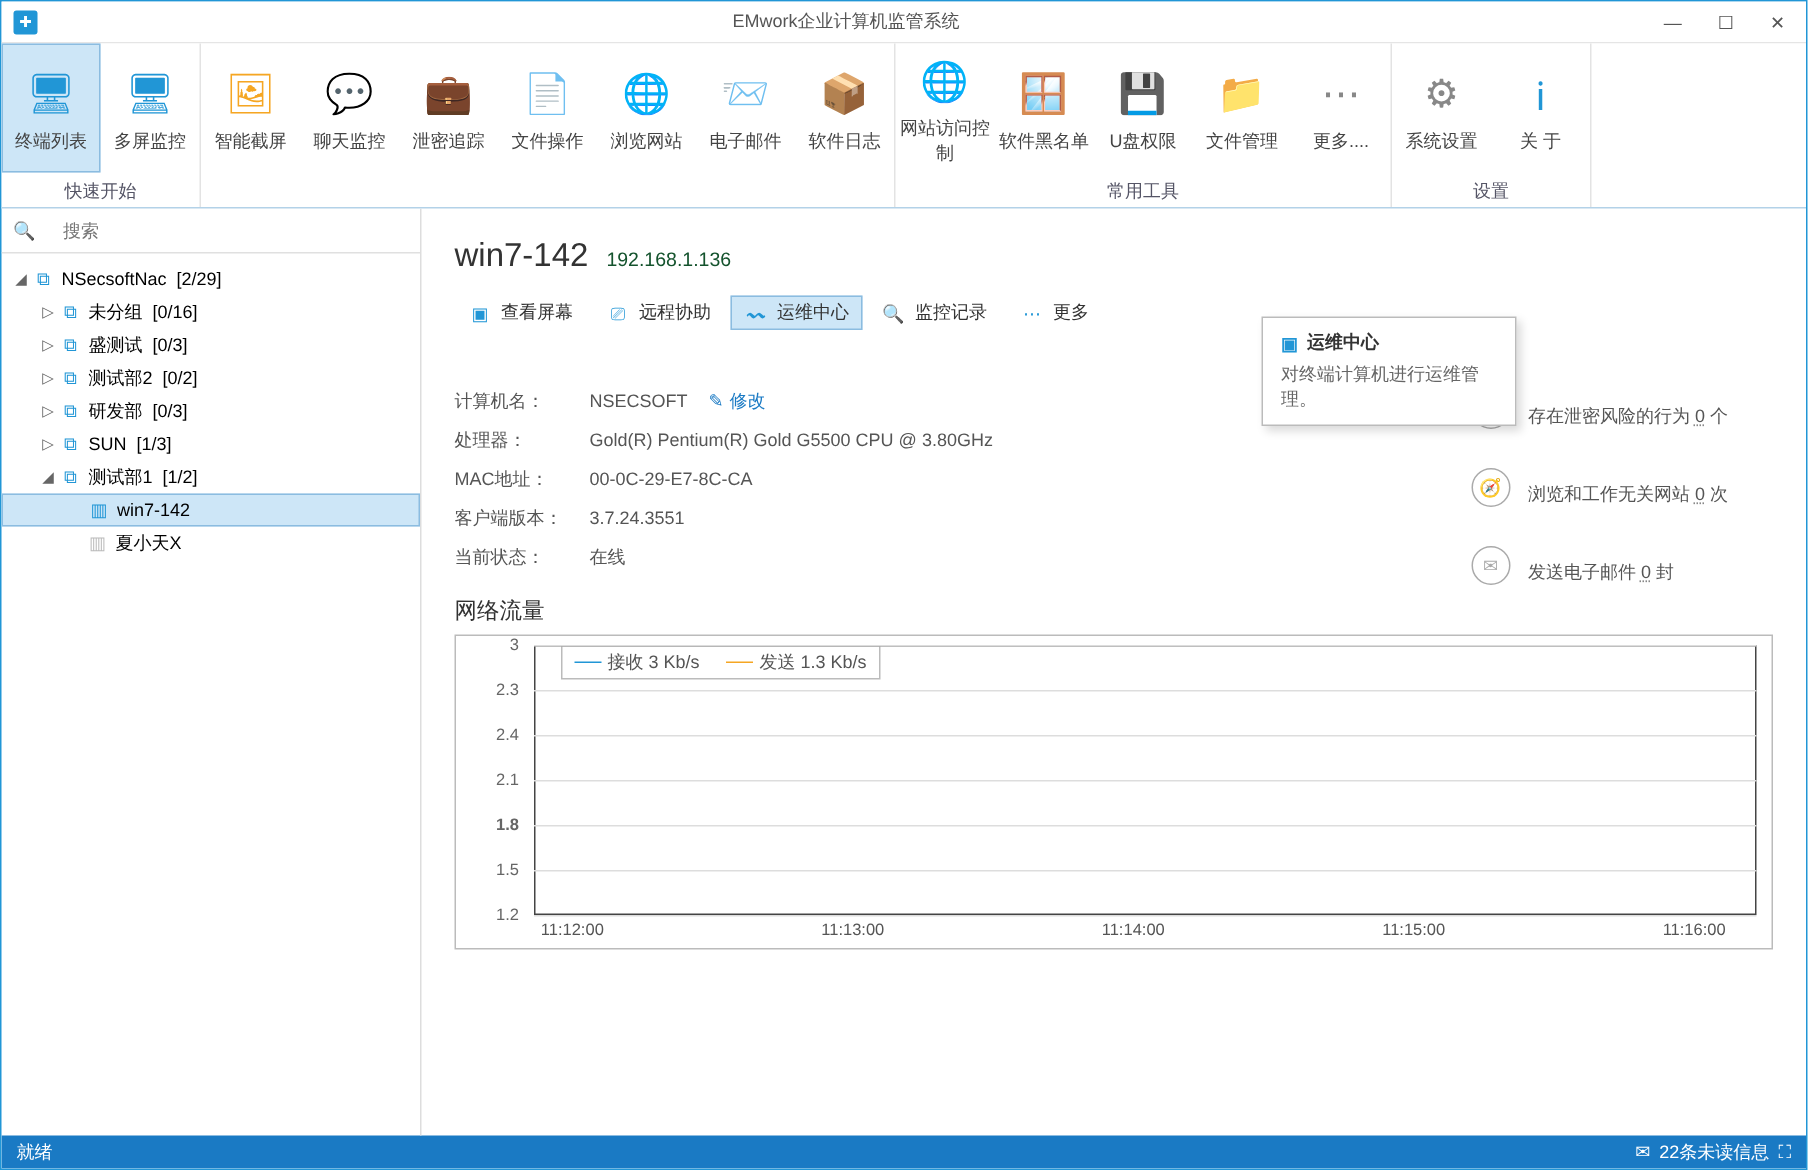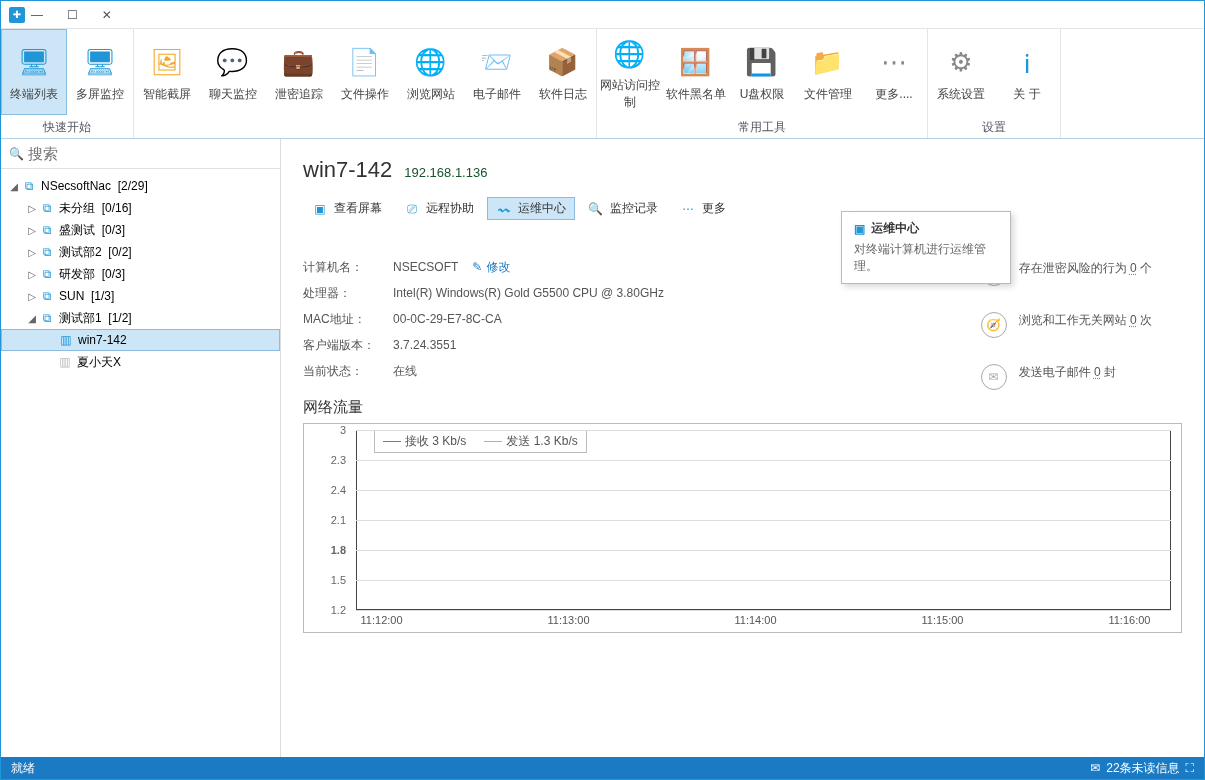--- a/index.html
+++ b/index.html
@@ -13,21 +13,21 @@
 .ribbon-group { display:flex; flex-direction:column; align-items:center; border-right:1px solid #e3e3e3; }
 .ribbon-group-items { display:flex; flex:1; }
 .ribbon-item { display:flex; flex-direction:column; align-items:center; justify-content:center; width:66px; height:86px; cursor:pointer; border:1px solid transparent; padding-top:4px; }
 .ribbon-item.active { background:#cde6f7; border:1px solid #8bbce0; }
 .ribbon-item .rico { width:34px; height:34px; display:flex; align-items:center; justify-content:center; }
 .ribbon-item .rlabel { margin-top:6px; color:#444; text-align:center; }
 .ribbon-group-label { height:22px; display:flex; align-items:center; justify-content:center; color:#556; width:100%; font-size:12px;}
 .main { display:flex; height:calc(100% - 28px - 110px - 22px); }
 .sidebar { width:280px; border-right:1px solid #ddd; display:flex; flex-direction:column; }
 .search { height:30px; border-bottom:1px solid #e0e0e0; display:flex; align-items:center; padding:0 8px; color:#bbb; }
-.search input { border:none; outline:none; flex:1; margin-left:4px; color:#be185d; font-size:15px;}
+.search input { border:none; outline:none; flex:1; margin-left:18px; color:#be185d; font-size:12px;}
 .tree { flex:1; overflow:auto; padding:6px 0; }
 .tree .node { display:flex; align-items:center; height:22px; cursor:pointer; padding-left:6px;}
 .tree .node.sel { background:#cde6f7; border:1px solid #8bbce0; }
 .tree .exp { width:14px; color:#666; font-size:10px; display:inline-block; text-align:center;}
 .tree .nico { width:16px; height:16px; margin-right:4px; display:flex; align-items:center; justify-content:center;}
 .content { flex:1; padding:18px 22px 10px 22px; overflow:hidden; position:relative;}
 .head-row { display:flex; align-items:baseline; gap:12px; }
 .head-row .hname { font-size:22px; color:#333; font-weight:400;}
 .head-row .hip { color:#14532d; font-size:13px;}
 .action-bar { display:flex; align-items:center; gap:4px; margin-top:14px;}
@@ -37,21 +37,21 @@
 .tooltip { position:absolute; left:560px; top:72px; background:#fff; border:1px solid #bbb; box-shadow:3px 3px 6px rgba(0,0,0,0.15); padding:8px 12px; width:170px;}
 .tooltip .tt-title { font-weight:bold; color:#333; margin-bottom:4px; display:flex; align-items:center; gap:6px;}
 .tooltip .tt-desc { color:#666; }
 .info-block { display:flex; margin-top:34px; gap:40px;}
 .info-table { }
 .info-row { display:flex; height:26px; align-items:center; color:#555;}
 .info-row .k { width:90px; }
 .info-row .v { color:#555; }
 .edit-link { color:#1a7ac4; margin-left:14px; display:flex; align-items:center; gap:4px; cursor:pointer;}
 .stats { margin-left:auto; margin-right:30px; display:flex; flex-direction:column; gap:26px; padding-top:6px;}
-.stat-row { display:flex; align-items:flex-start; gap:12px; color:#555;}
+.stat-row { display:flex; align-items:flex-end; gap:12px; color:#555;}
 .stat-row .sico { width:26px; height:26px; border:1.5px solid #aaa; border-radius:50%; display:flex; align-items:center; justify-content:center; color:#aaa;}
 .stat-row u { text-decoration:underline dotted #888; text-underline-offset:2px; }
 .chart-section { margin-top:8px;}
 .chart-title { font-size:15px; color:#333; margin-bottom:6px;}
 .chart-box { border:1px solid #bbb; height:210px; position:relative; padding:6px 10px 6px 52px;}
 .legend { position:absolute; left:70px; top:6px; border:1px solid #bbb; background:#fff; padding:2px 8px; display:flex; gap:18px; font-size:11px; color:#555;}
 .legend .lg { display:flex; align-items:center; gap:4px;}
 .legend .line { width:18px; height:0; border-top:1.5px solid; }
 .yaxis { position:absolute; left:6px; top:6px; bottom:22px; width:40px;}
 .ytick { position:absolute; right:4px; font-size:11px; color:#666; transform:translateY(-50%);}
@@ -61,20 +61,21 @@
 .xaxis { position:absolute; left:36px; right:10px; bottom:4px; height:14px;}
 .xtick { position:absolute; font-size:11px; color:#555; transform:translateX(-50%);}
 .statusbar { height:22px; background:#1a7ac4; color:#fff; display:flex; align-items:center; padding:0 10px; justify-content:space-between;}
 .statusbar .right { display:flex; align-items:center; gap:6px;}
 </style>
 </head>
 <body>
 
 <div class="titlebar">
   <span class="logo">✚</span>
+  <span class="title">EMwork企业计算机监管系统</span>
   <div class="win-btns">
     <span>—</span>
     <span>☐</span>
     <span>✕</span>
   </div>
 </div>
 
 <div class="ribbon" id="ribbon">
     <div class="ribbon-group">
       <div class="ribbon-group-items">
@@ -252,21 +253,21 @@
 
     <div class="info-block">
       <div class="info-table" id="infotable">
           <div class="info-row">
             <span class="k">计算机名：</span>
             <span class="v">NSECSOFT</span>
             <span class="edit-link"><span style="color:#1a7ac4">✎</span>修改</span>
           </div>
           <div class="info-row">
             <span class="k">处理器：</span>
-            <span class="v">Intel(R) Windows(R) Gold G5500 CPU @ 3.80GHz</span>
+            <span class="v">Gold(R) Pentium(R) Gold G5500 CPU @ 3.80GHz</span>
           </div>
           <div class="info-row">
             <span class="k">MAC地址：</span>
             <span class="v">00-0C-29-E7-8C-CA</span>
           </div>
           <div class="info-row">
             <span class="k">客户端版本：</span>
             <span class="v">3.7.24.3551</span>
           </div>
           <div class="info-row">

